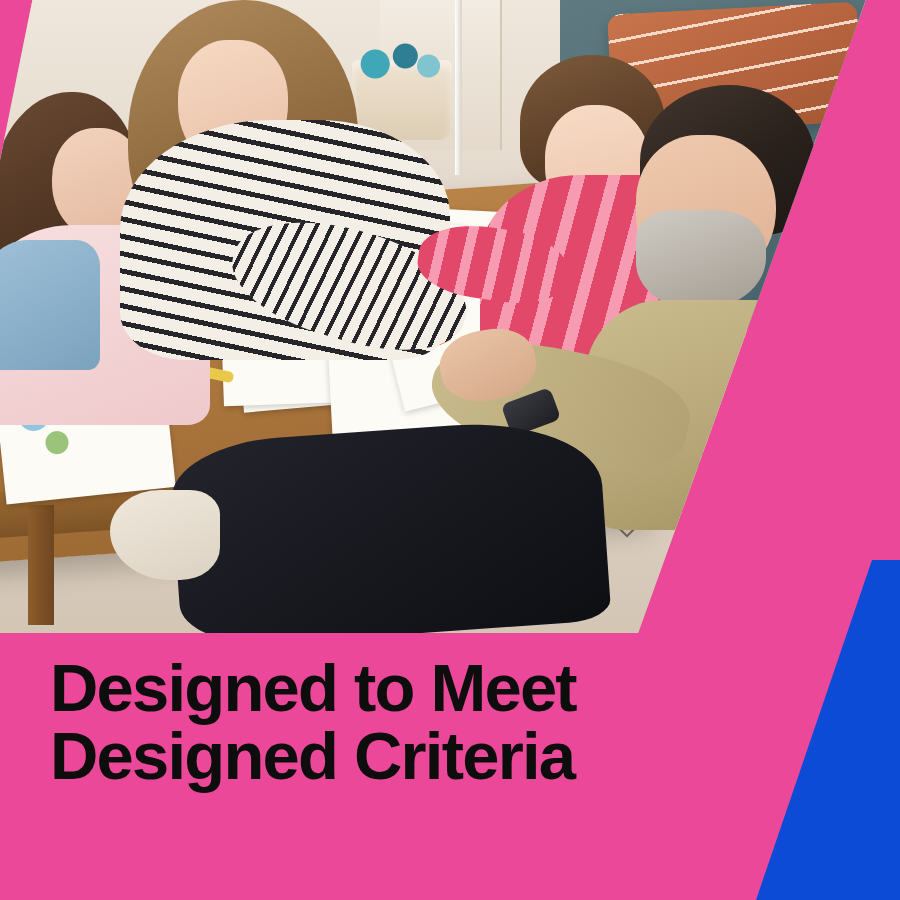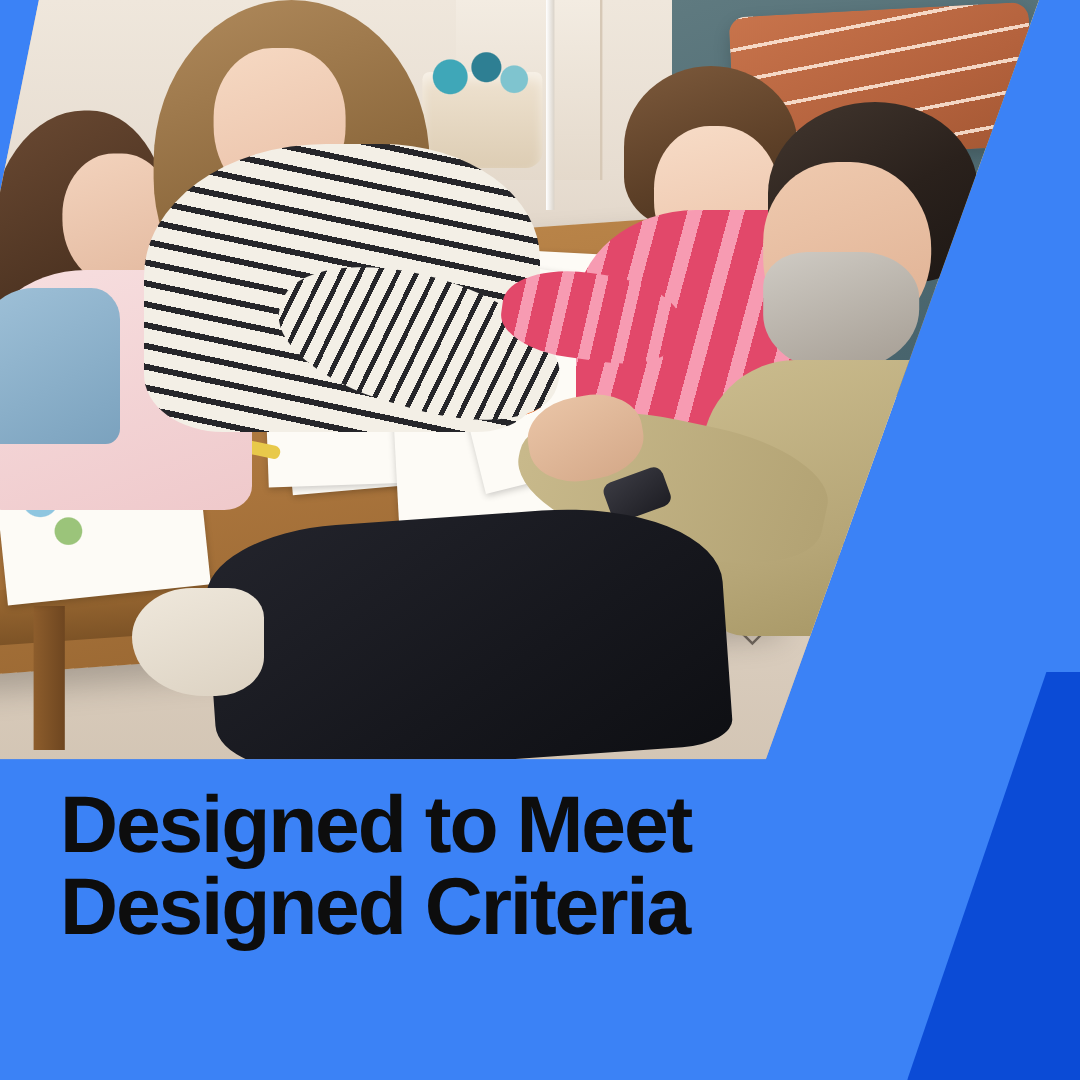--- a/index.html
+++ b/index.html
@@ -336,21 +336,21 @@
     font-size: 67px;
     line-height: 68px;
     letter-spacing: -1.8px;
     color: #0d0d0d;
     white-space: nowrap;
   }
 </style>
 </head>
 <body>
 
-<div id="poster" style="background: #3b82f6;">
+<div id="poster" style="background: #ec4899;">
 
   <div class="photo-frame">
     <div class="photo">
 
       <div class="wall"></div>
       <div class="wall-panel"></div>
       <div class="couch"></div>
       <div class="pillow"></div>
       <div class="basket"></div>
       <div class="basket-toys"></div>

